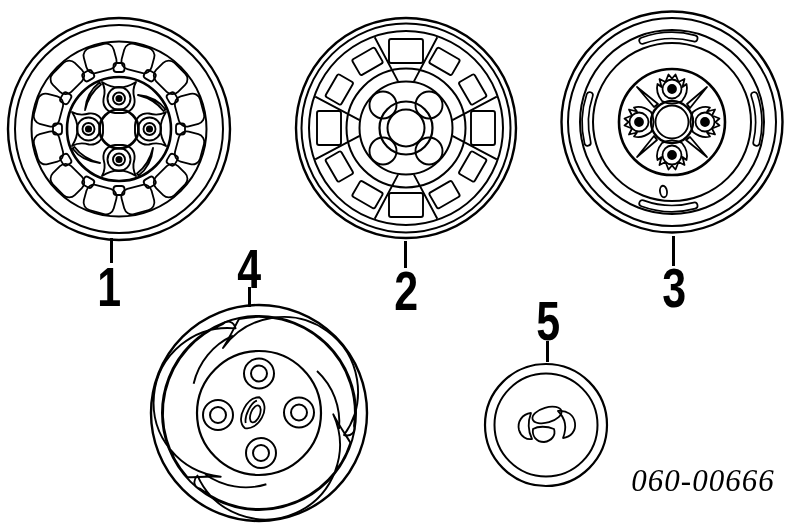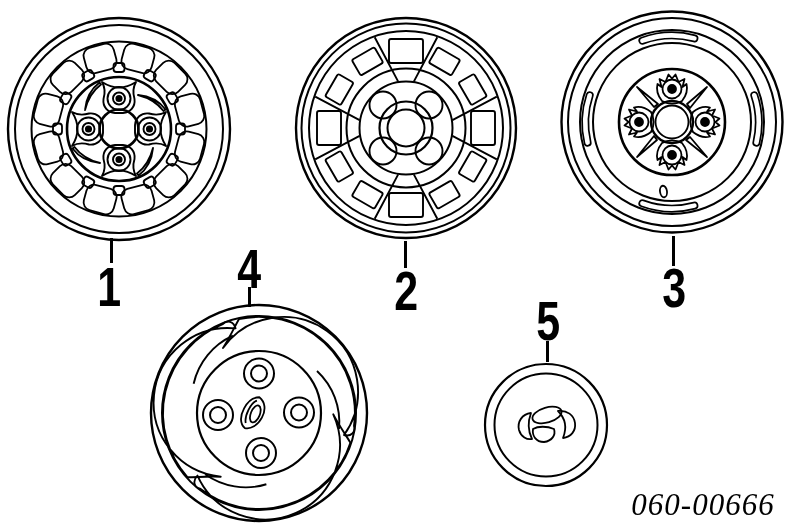--- a/index.html
+++ b/index.html
@@ -12,21 +12,21 @@
   .callout{
     position:absolute;width:44px;text-align:center;color:#000;
     font-weight:700;font-size:55px;line-height:1;
     font-family:"Liberation Sans",sans-serif;
   }
   .callout span{display:inline-block;transform:scaleX(0.78);transform-origin:50% 50%;}
   .leader{position:absolute;width:3px;background:#000;}
   .drawing-number{
     position:absolute;left:618px;top:463px;width:170px;text-align:center;
     font-family:"Liberation Serif",serif;font-style:italic;
-    font-size:31px;color:#000;letter-spacing:1px;white-space:nowrap;margin-top:24px;
+    font-size:31px;color:#000;letter-spacing:1px;white-space:nowrap;
   }
 </style>
 </head>
 <body>
 
 <div class="stage">
 
   <div class="fig" style="left:1px;top:11px">
     <svg width="236" height="236" viewBox="-118 -118 236 236">
       <defs>

